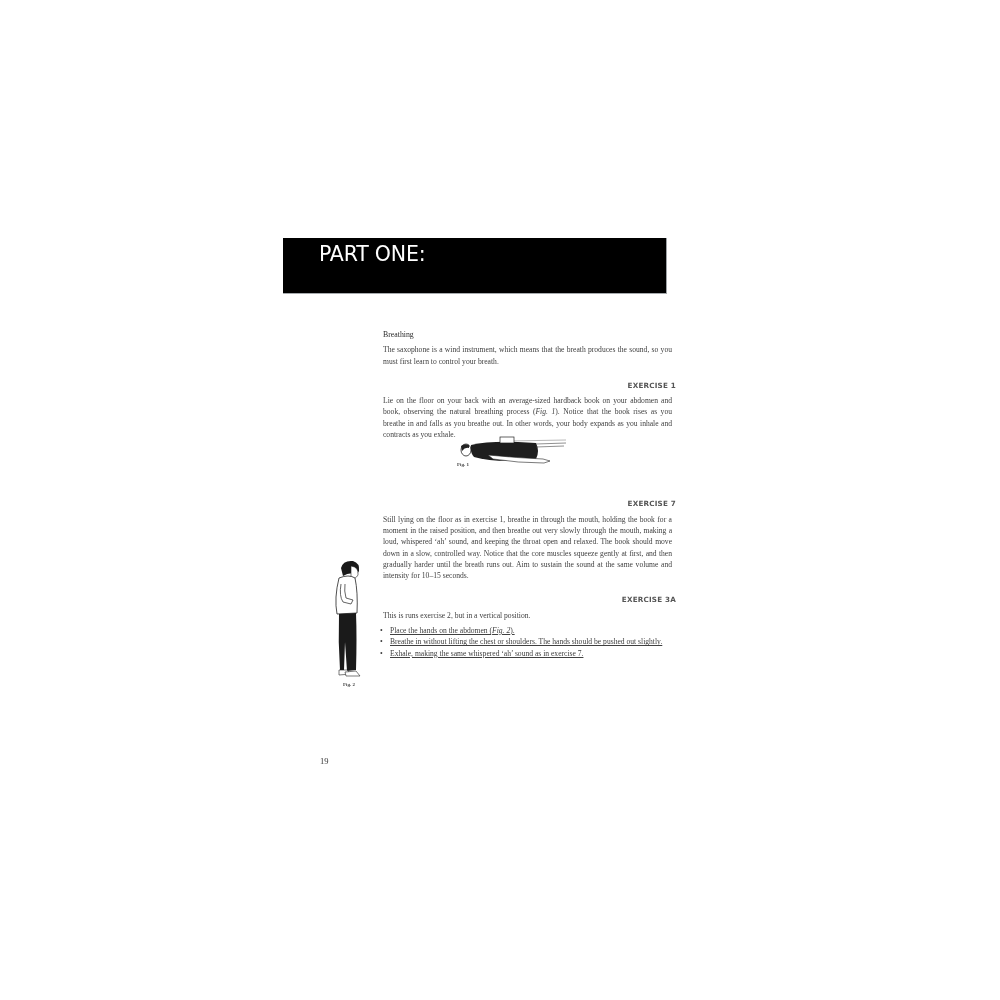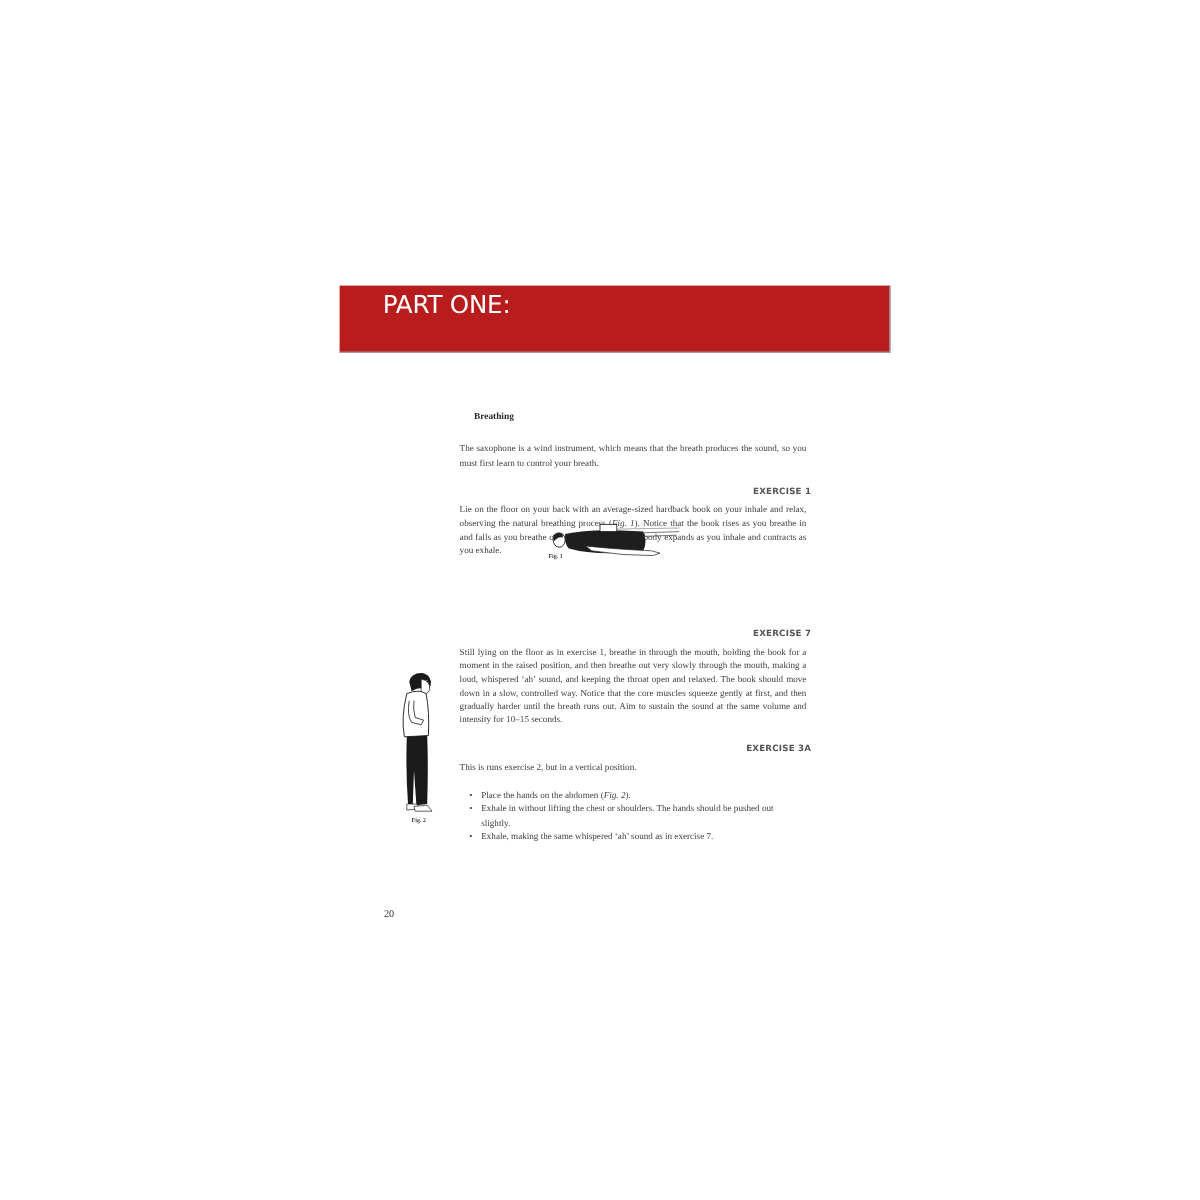--- a/index.html
+++ b/index.html
@@ -12,23 +12,23 @@
       height: 1000px;
       position: relative;
       overflow: hidden;
       font-family: "Liberation Serif", "DejaVu Serif", serif;
       color: #3a3a3a;
     }
     .banner {
       position: absolute;
       left: 283px;
       top: 238px;
-      width: 459px;
+      width: 384px;
       height: 56px;
-      background: #b91c1c;
+      background: #000000;
       border-right: 1px solid #9ea2a5;
       border-bottom: 1px solid #a6aaad;
       box-sizing: border-box;
     }
     .banner-title {
       position: absolute;
       left: 36px;
       top: 5px;
       margin: 0;
       font-family: "DejaVu Sans", "Liberation Sans", sans-serif;
@@ -43,38 +43,39 @@
     .content {
       position: absolute;
       left: 379px;
       top: 325px;
       width: 297px;
       font-size: 7.6px;
       line-height: 11.3px;
       color: #404040;
     }
     .heading {
-      font-weight: bold;
+      font-weight: normal;
       color: #2a2a2a;
-      margin: 16px;
+      margin: 4px;
     }
     p { margin: 4px; text-align: justify; }
     .exercise-label {
       font-family: "DejaVu Sans", "Liberation Sans", sans-serif;
       font-size: 7.2px;
       letter-spacing: 0.2px;
       color: #555;
       margin: 0;
       text-align: right;
     }
     .gap { height: 9px; }
     ul.bullets {
       list-style: none;
-      margin: 12px;
+      margin: 1px;
       padding: 0;
+      text-decoration: underline;
     }
     ul.bullets li {
       position: relative;
       padding-left: 10px;
     }
     ul.bullets li::before {
       content: "\2022";
       position: absolute;
       left: 0;
       top: 0;
@@ -127,33 +128,33 @@
     <span>PART ONE:</span>
   </h1>
 </div>
 
 <div class="content">
   <h2 class="heading" style="font-size:7.8px;">Breathing</h2>
   <p>The saxophone is a wind instrument, which means that the breath produces the sound, so you must first learn to control your breath.</p>
 
   <div class="gap"></div>
   <h3 class="exercise-label">EXERCISE 1</h3>
-  <p><span>Lie on the floor on your back with an average-sized hardback book on your inhale and relax, observing the natural breathing process (</span><em>Fig. 1</em><span>). Notice that the book rises as you breathe in and falls as you breathe out. In other words, your body expands as you inhale and contracts as you exhale.</span></p>
+  <p><span>Lie on the floor on your back with an average-sized hardback book on your abdomen and book, observing the natural breathing process (</span><em>Fig. 1</em><span>). Notice that the book rises as you breathe in and falls as you breathe out. In other words, your body expands as you inhale and contracts as you exhale.</span></p>
 
   <div style="height:54px;"></div>
 
   <h3 class="exercise-label">EXERCISE 7</h3>
   <p>Still lying on the floor as in exercise 1, breathe in through the mouth, holding the book for a moment in the raised position, and then breathe out very slowly through the mouth, making a loud, whispered ‘ah’ sound, and keeping the throat open and relaxed. The book should move down in a slow, controlled way. Notice that the core muscles squeeze gently at first, and then gradually harder until the breath runs out. Aim to sustain the sound at the same volume and intensity for 10–15 seconds.</p>
 
   <div class="gap"></div>
   <h3 class="exercise-label">EXERCISE 3A</h3>
   <p>This is runs exercise 2, but in a vertical position.</p>
   <ul class="bullets">
     <li><span>Place the hands on the abdomen (</span><em>Fig. 2</em><span>).</span></li>
-    <li><span>Exhale in without lifting the chest or shoulders. The hands should be pushed out slightly.</span></li>
+    <li><span>Breathe in without lifting the chest or shoulders. The hands should be pushed out slightly.</span></li>
     <li><span>Exhale, making the same whispered ‘ah’ sound as in exercise 7.</span></li>
   </ul>
 </div>
 
 <div class="fig1">
   <svg width="125" height="40" viewBox="0 0 125 40">
 
     <line x1="60" y1="8" x2="118" y2="7" stroke="#888" stroke-width="0.6"></line>
 
     <ellipse cx="18" cy="17" rx="5" ry="6" fill="#fff" stroke="#222" stroke-width="0.8"></ellipse>
@@ -182,13 +183,13 @@
     <path d="M16 26 Q14 38 18 44 L26 46 L28 42 L21 40 Q19 33 20 26" fill="none" stroke="#222" stroke-width="0.7"></path>
 
     <path d="M14 56 L31 55 Q32 80 31 112 L22 113 L20 84 L19 112 L15 112 Q13 84 14 56 Z" fill="#1a1a1a"></path>
 
     <path d="M14 112 L22 112 L26 116 L14 117 Z" fill="#fff" stroke="#222" stroke-width="0.6"></path>
     <path d="M20 114 L31 113 L35 118 L21 118 Z" fill="#fff" stroke="#222" stroke-width="0.6"></path>
   </svg>
   <div class="fig2-caption">Fig. 2</div>
 </div>
 
-<div class="page-number">20</div>
+<div class="page-number">19</div>
 
 </body></html>

